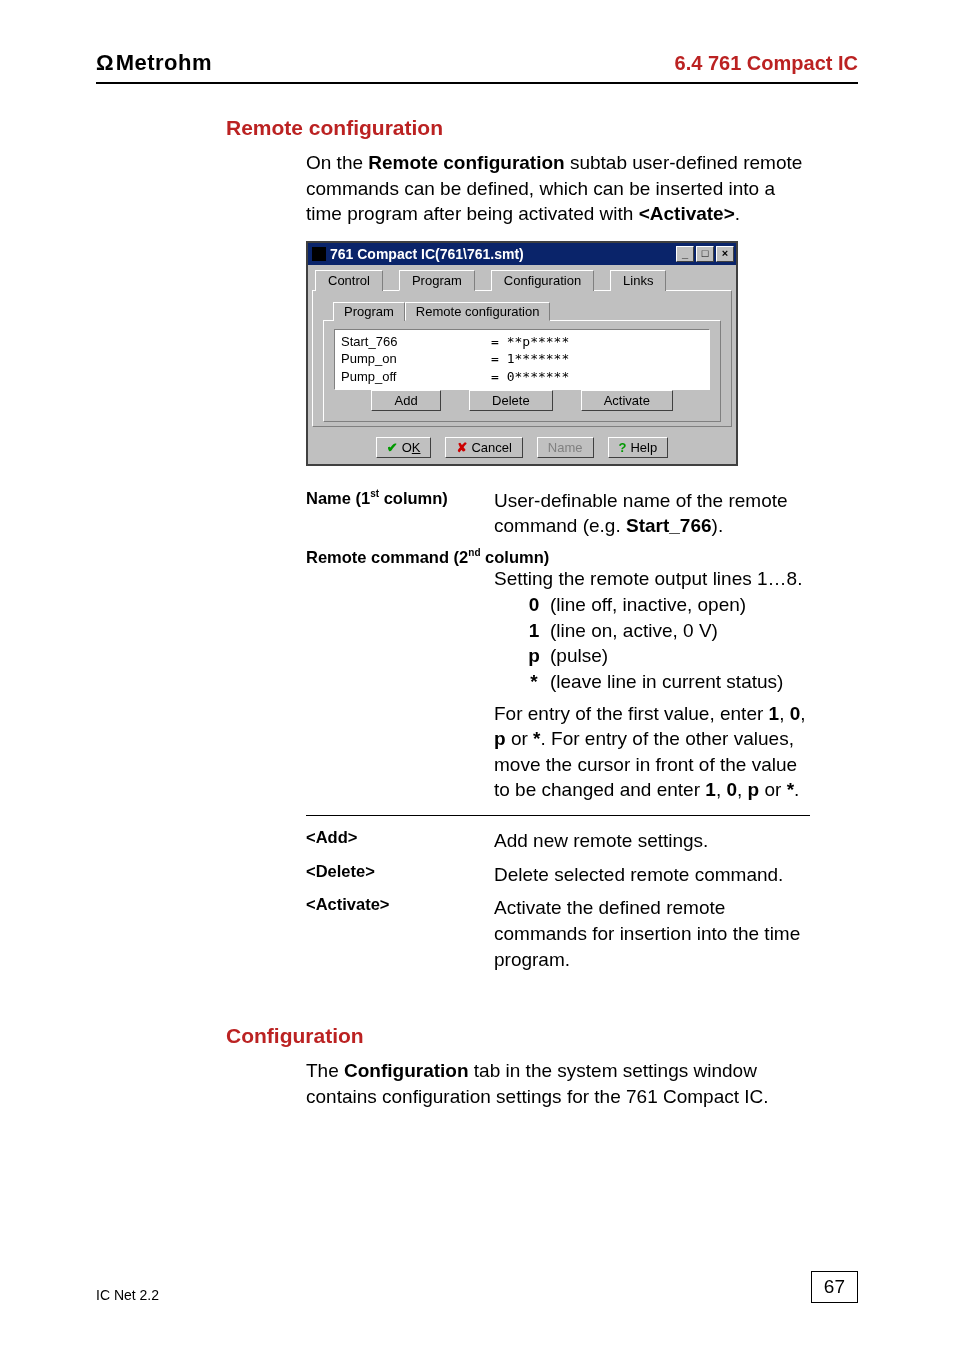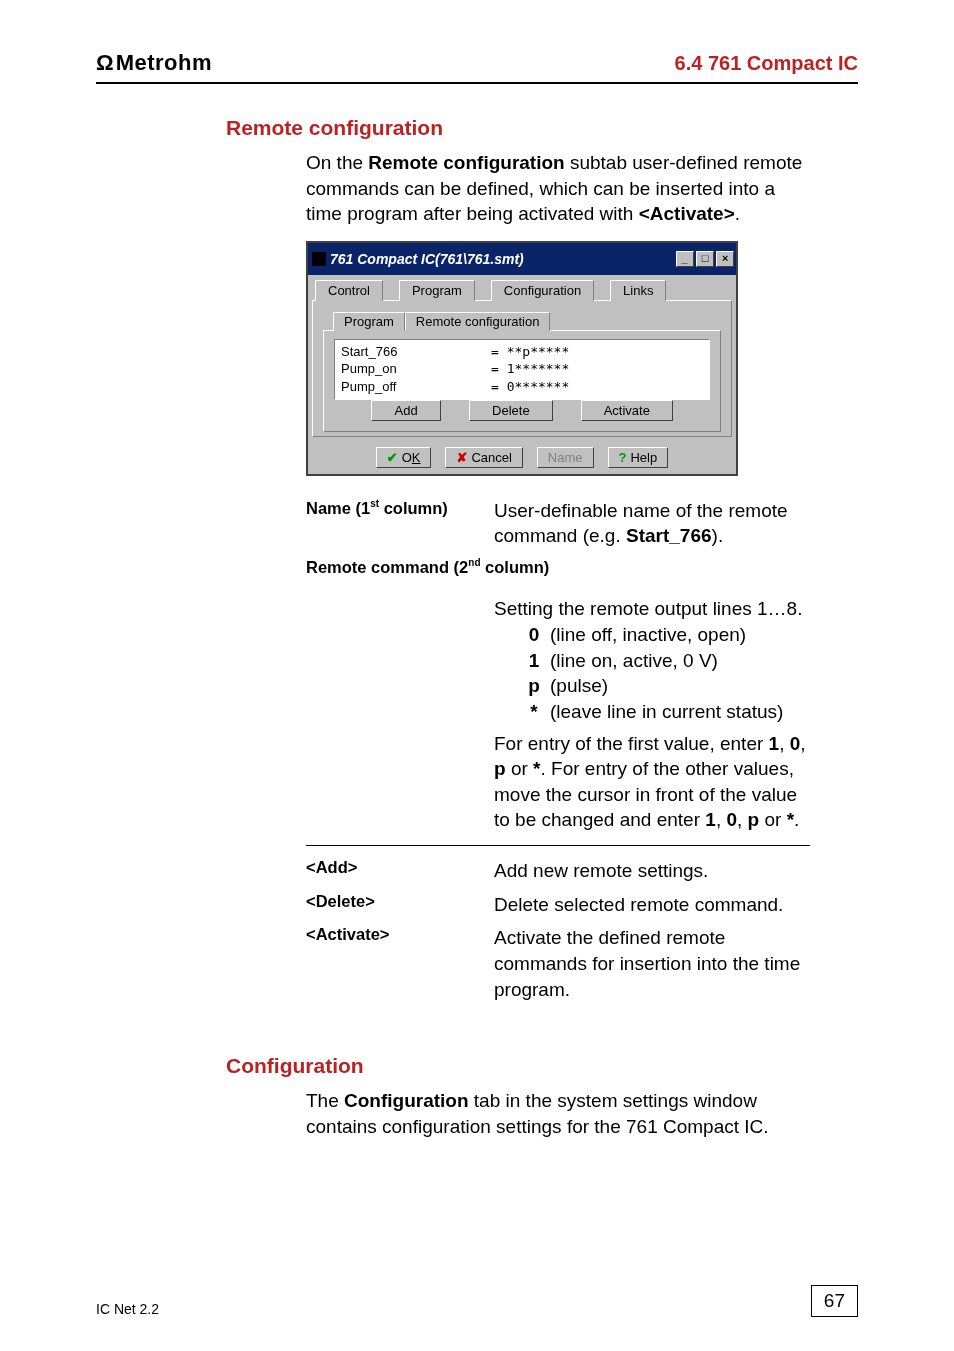--- a/index.html
+++ b/index.html
@@ -26,22 +26,21 @@
     .para { font-size: 19px; line-height: 1.35; margin-bottom: 10px; }
     .bold { font-weight: 700; }
 
     .win {
       width: 432px; margin: 14px 0 18px 0; border: 2px solid #404040;
       font-family: "MS Sans Serif", Tahoma, Arial, sans-serif;
     }
     .titlebar {
       background: linear-gradient(#0a246a, #0a246a);
       color: #fff; display: flex; align-items: center; padding: 2px 2px 2px 4px;
-      height: 32px;
-      font-style: italic;
+      height: 22px;
     }
     .title-icon { width:14px; height:14px; background:#000; margin-right:4px; display:inline-block; }
     .title-text { font-weight: 700; font-size: 14px; flex:1; }
     .win-btns { display:flex; gap:2px; }
     .win-btn { width:18px; height:16px; background:#c0c0c0; border:1px solid #fff; border-right-color:#404040; border-bottom-color:#404040; font-size:11px; line-height:12px; text-align:center; font-weight:700; color:#000; }
 
     .client { background:#c0c0c0; padding:4px 4px 6px 4px; }
 
     .tabstrip { display:flex; gap:16px; margin-bottom: 0; padding-left: 3px;}
     .tab {
@@ -95,21 +94,21 @@
     .def-label { width:188px; font-weight:700; font-size:16.5px; padding-right:6px;}
     .def-label sup { font-size:10px; }
     .def-content { flex:1; font-size:19px; line-height:1.35; }
     .sep { border:none; border-top:1.5px solid #000; margin:8px 0; }
     .code-sym { font-weight:700; display:inline-block; width:32px; text-align:center; }
     .sym-row { display:flex; margin-left:24px; }
     .sym-row .desc { flex:1; }
     .inline-bold { font-weight:700; }
 
     .footer {
-      position:absolute; bottom:34px; left:96px; right:96px;
+      position:absolute; bottom:48px; left:96px; right:96px;
       display:flex; justify-content:space-between; align-items:flex-end;
       font-size:14px;
     }
     .pagenum {
       border:1.5px solid #000; padding:4px 12px; font-size:19px; font-weight:400;
     }
   </style>
 </head>
 <body>
 
@@ -196,21 +195,21 @@
     <div class="def-table">
       <div class="def-row">
         <div class="def-label">
           <span>Name (1</span><sup>st</sup><span> column)</span>
         </div>
         <div class="def-content">
           <span>User-definable name of the remote command (e.g. </span><span class="inline-bold">Start_766</span><span>).</span>
         </div>
       </div>
 
-      <div class="def-row" style="flex-direction:column;gap:20px;">
+      <div class="def-row" style="flex-direction:column;">
         <div class="def-label" style="width:auto;">
           <span>Remote command (2</span><sup>nd</sup><span> column)</span>
         </div>
         <div style="display:flex;">
           <div style="width:188px;"></div>
           <div class="def-content">
             <div>Setting the remote output lines 1…8.</div>
             <div class="sym-row">
                 <span class="code-sym">0</span>
                 <span class="desc">(line off, inactive, open)</span>

